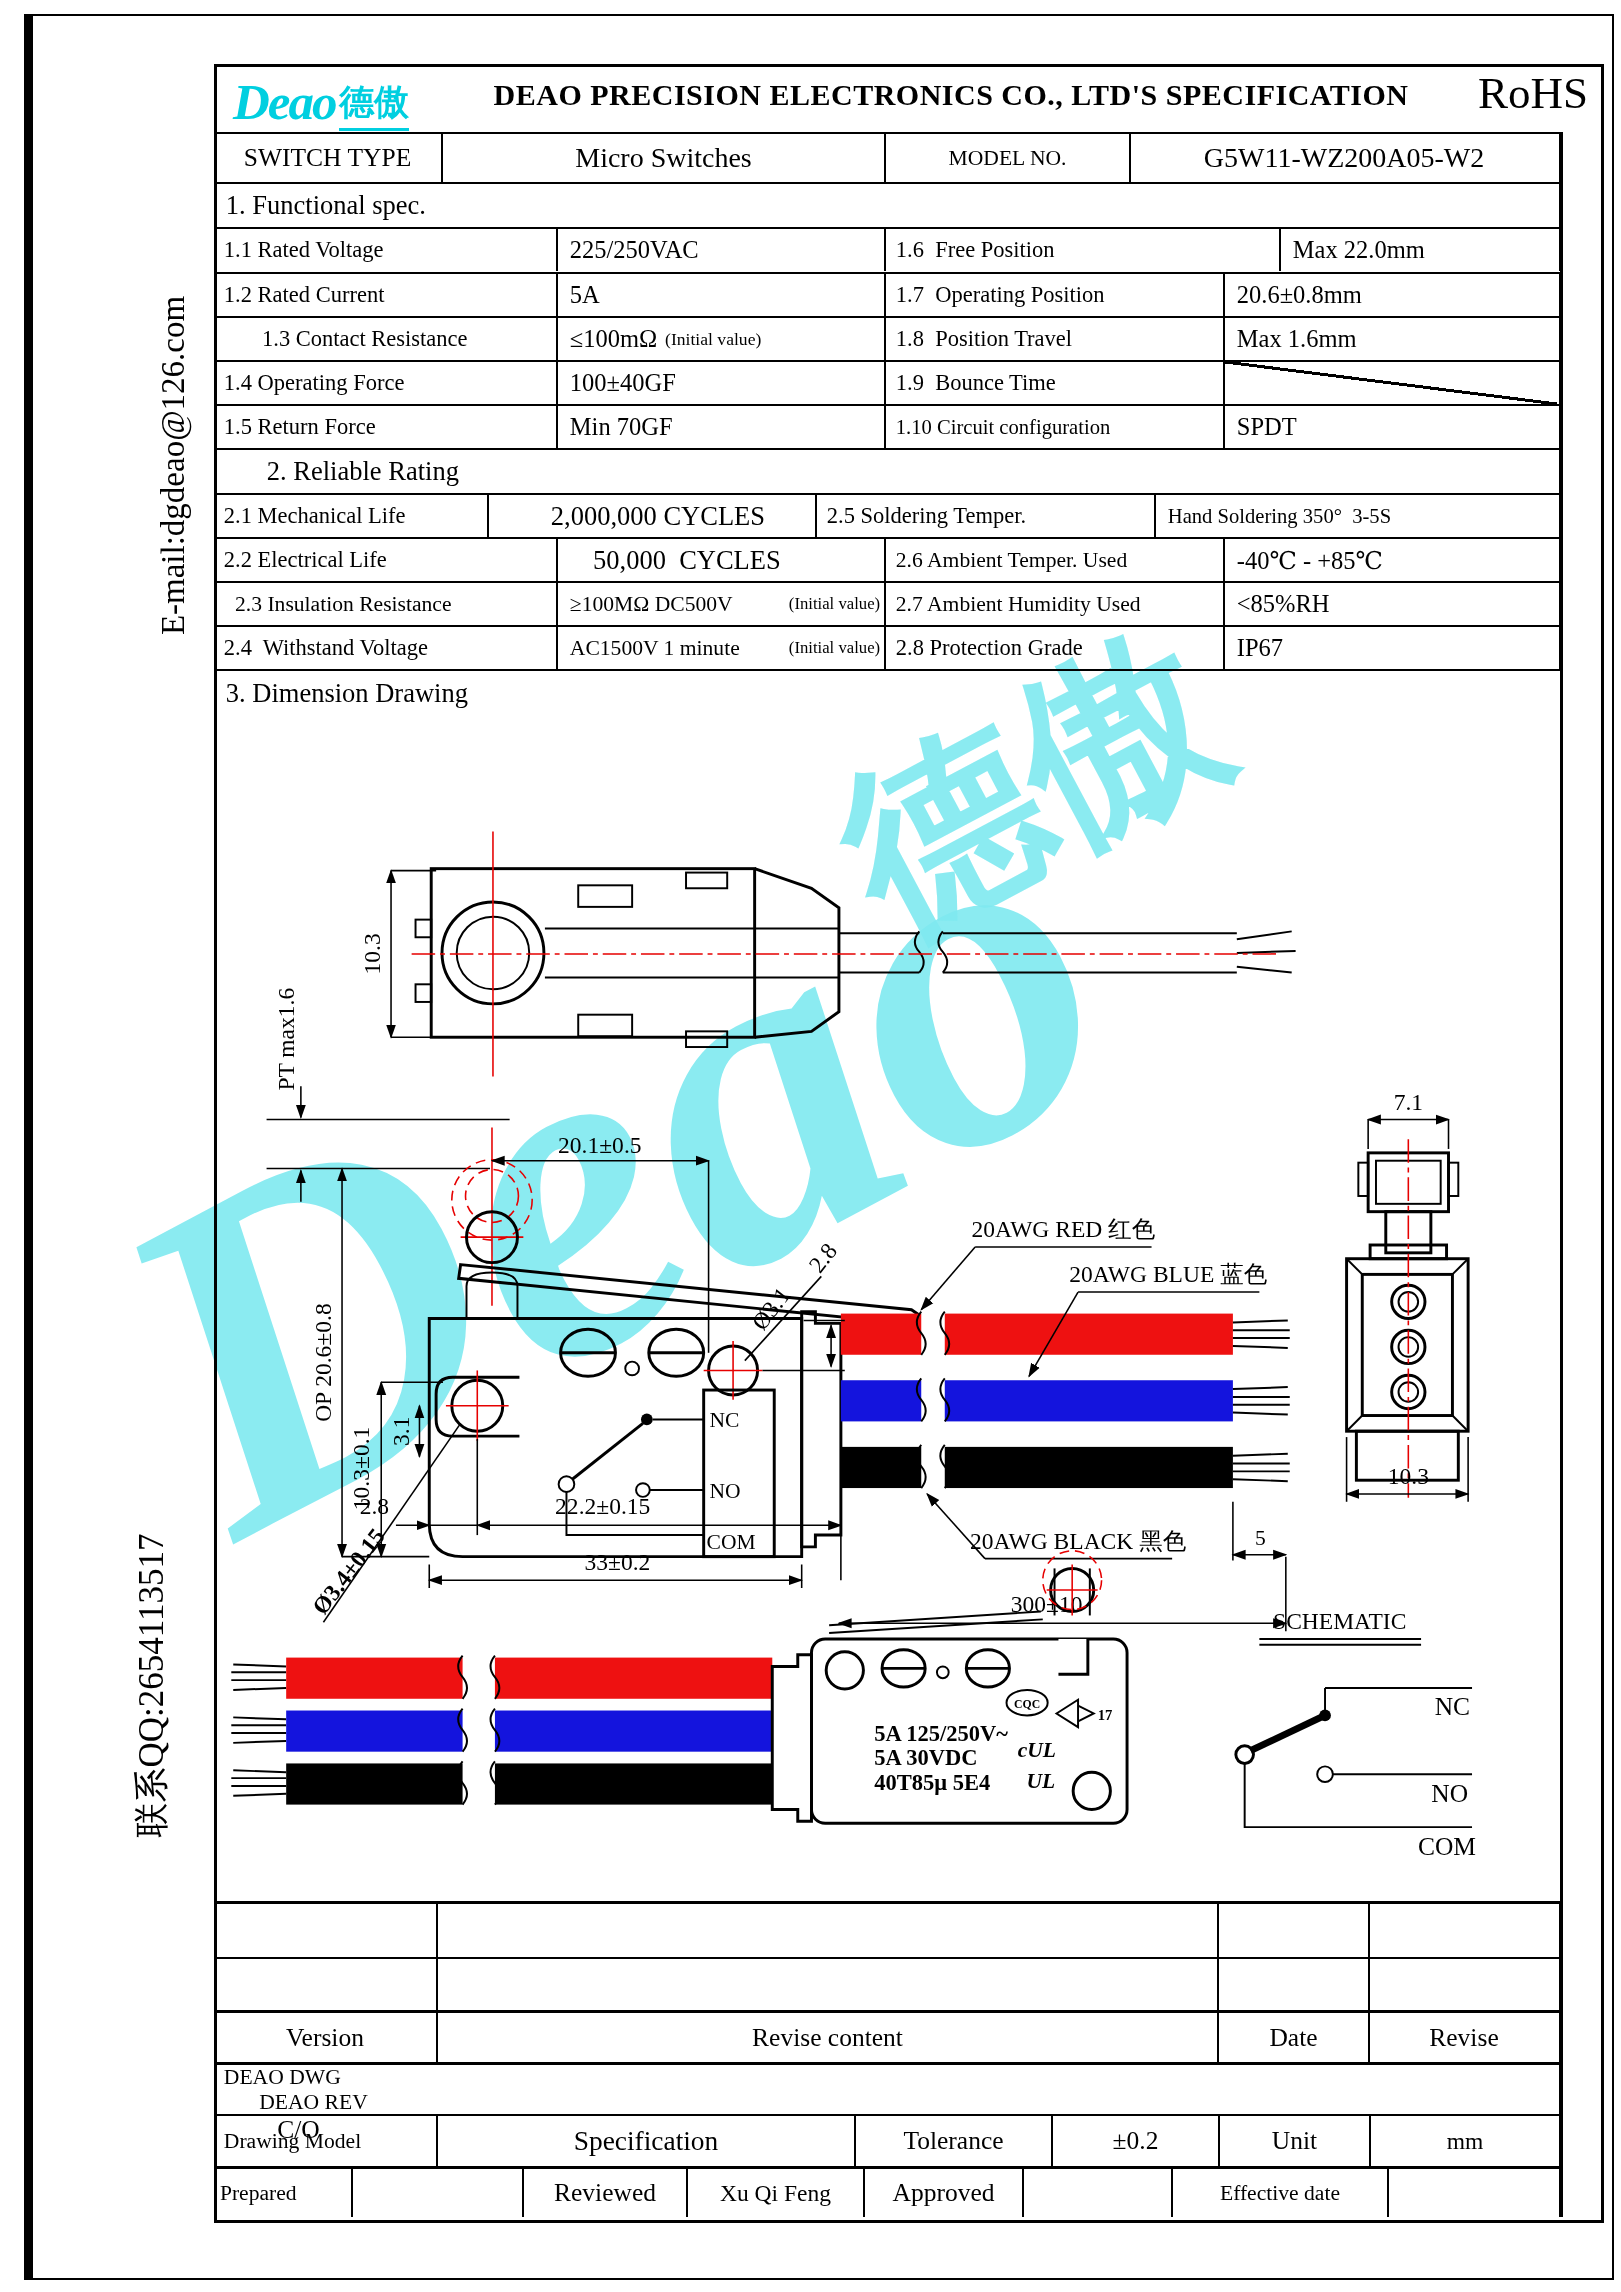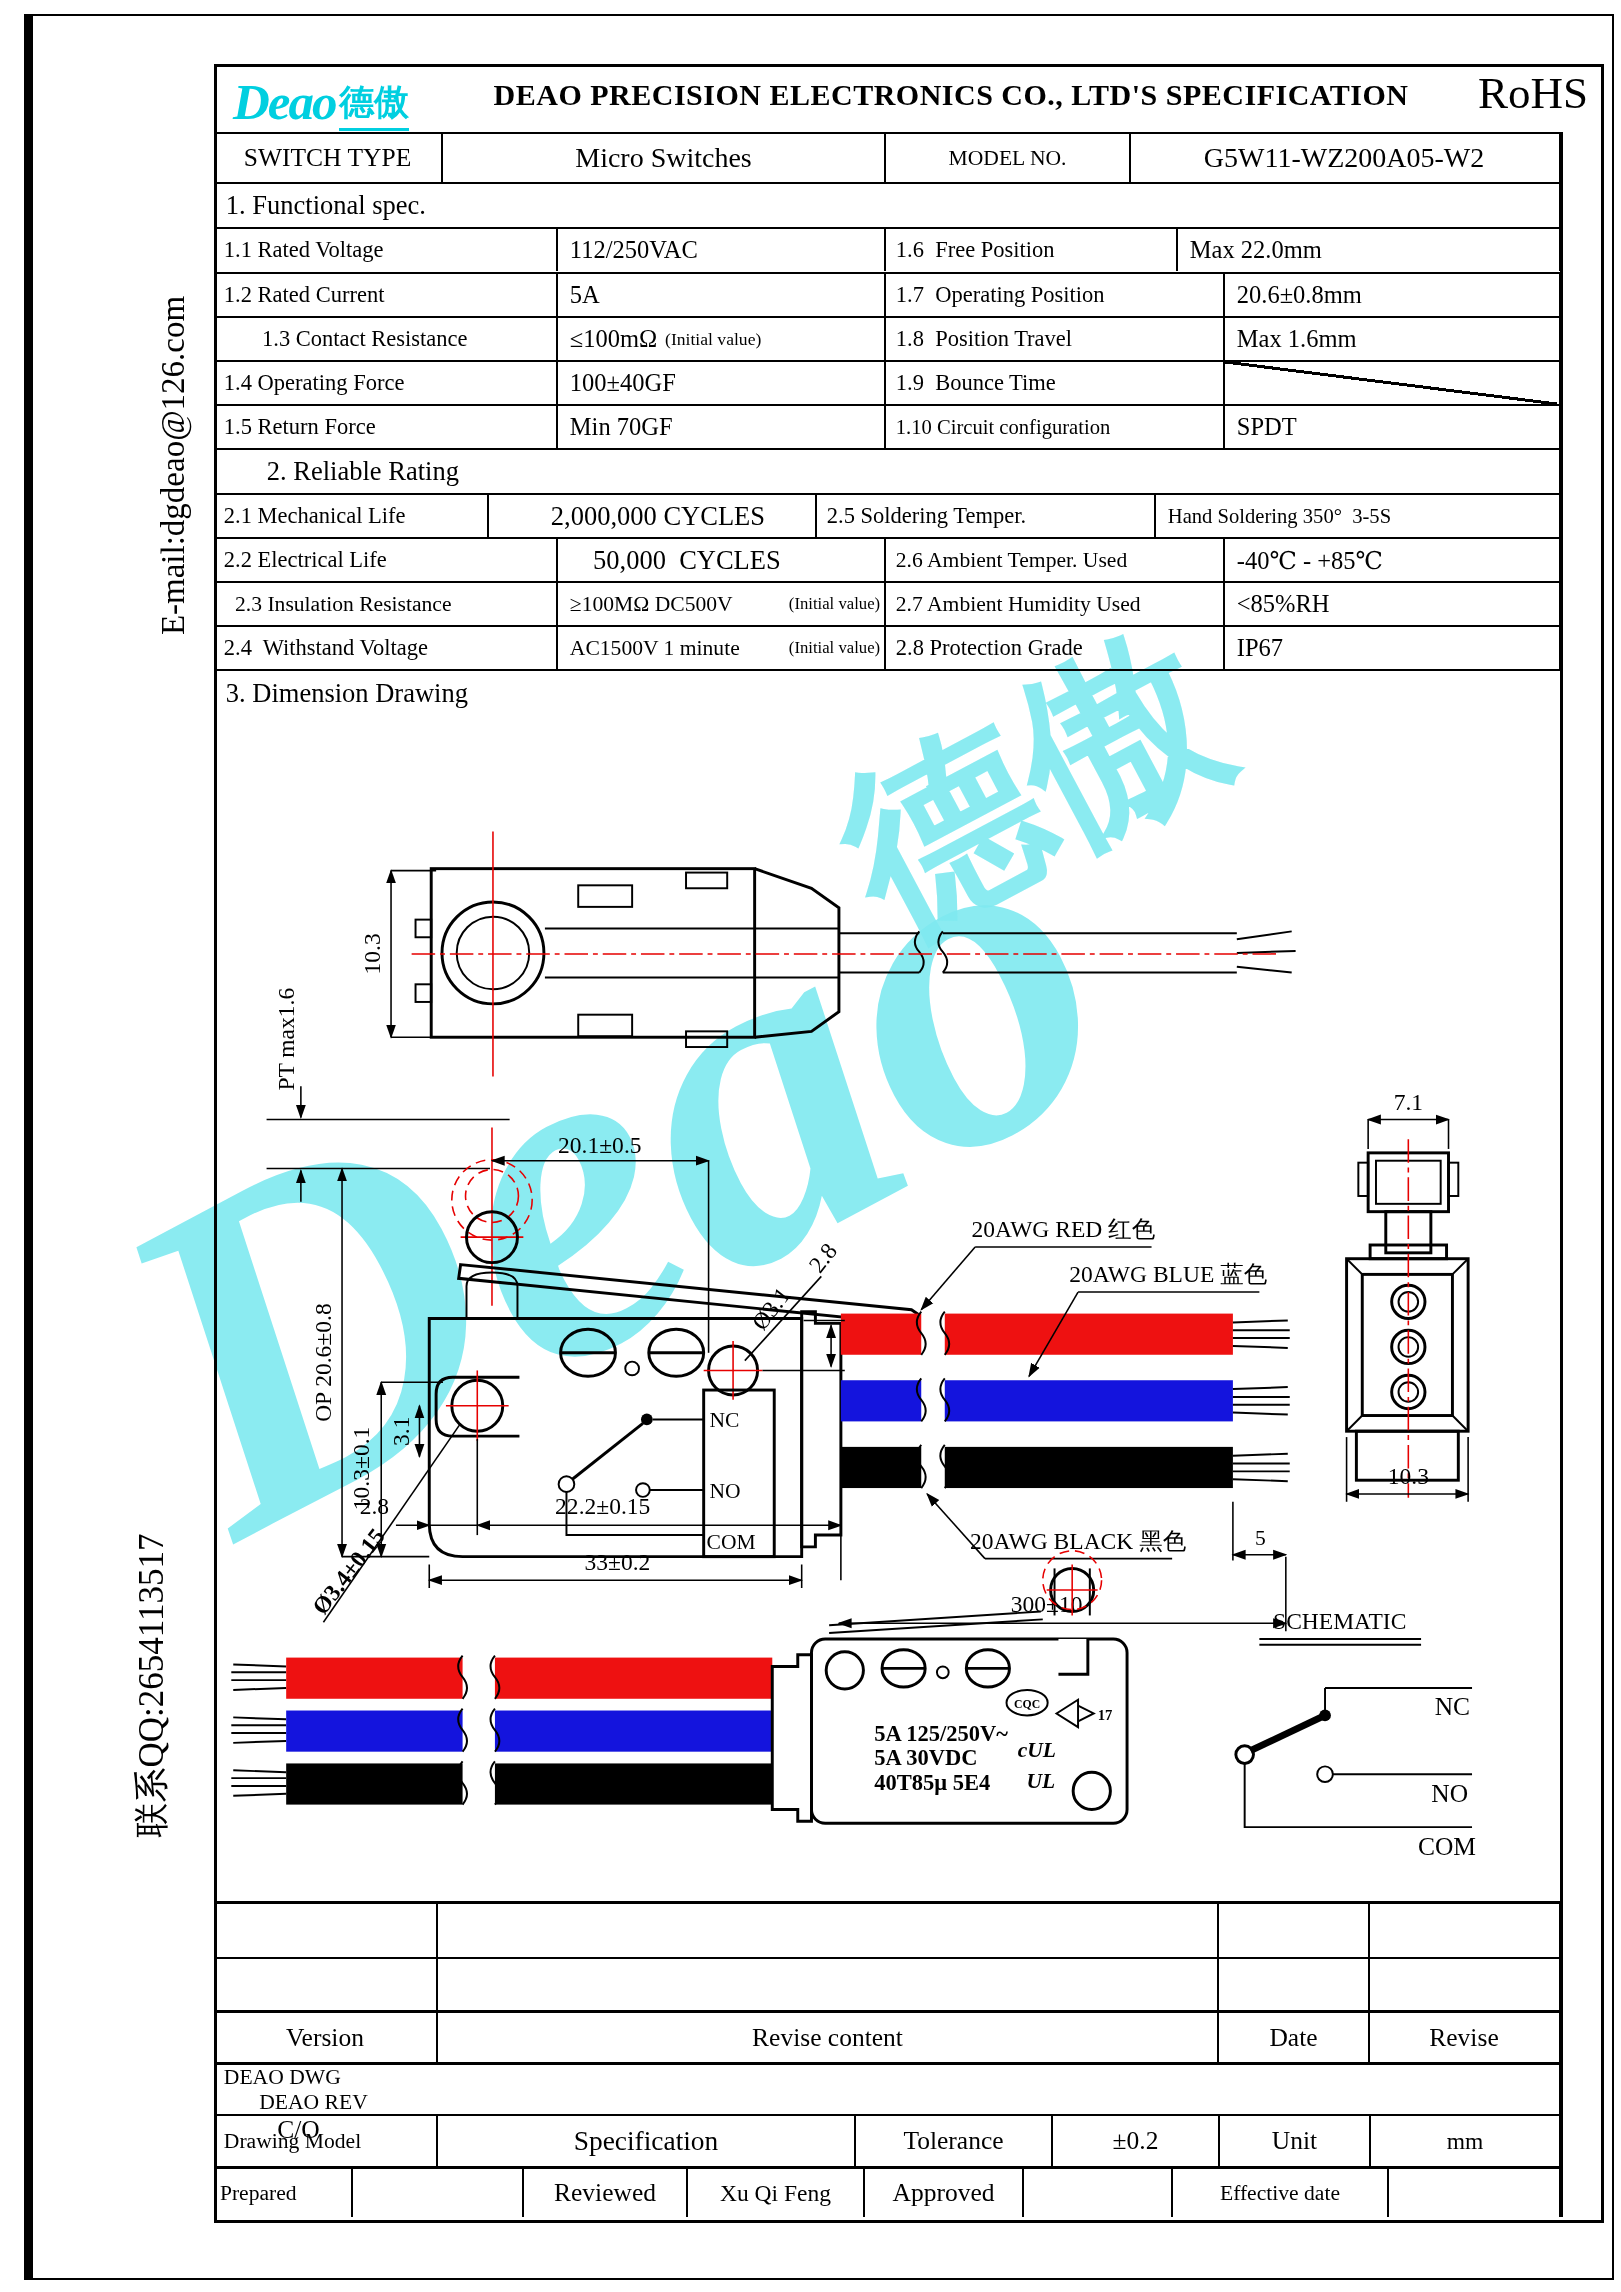--- a/index.html
+++ b/index.html
@@ -341,22 +341,22 @@
     <div class="cell cen ft-s" style="width:245px;">MODEL NO.</div>
     <div class="cell cen" style="width:428px;font-size:28px;">G5W11-WZ200A05-W2</div>
   </div>
 
   <div class="row" style="top:182px;height:45px;">
     <div class="cell sec" style="flex:1;">1. Functional spec.</div>
   </div>
 
   <div class="row" style="top:227px;height:44px;">
     <div class="cell lab" style="width:342px;">1.1 Rated Voltage</div>
-    <div class="cell val" style="width:328px;">112/250VAC</div>
-    <div class="cell lab" style="width:292px;text-align:right;">1.6  Free Position</div>
+    <div class="cell val" style="width:328px;">225/250VAC</div>
+    <div class="cell lab" style="width:395px;text-align:right;">1.6  Free Position</div>
     <div class="cell val" style="width:334px;">Max 22.0mm</div>
   </div>
   <div class="row" style="top:272px;height:44px;">
     <div class="cell lab" style="width:342px;">1.2 Rated Current</div>
     <div class="cell val" style="width:328px;">5A</div>
     <div class="cell lab" style="width:339px;">1.7  Operating Position</div>
     <div class="cell val" style="width:334px;">20.6±0.8mm</div>
   </div>
   <div class="row" style="top:316px;height:44px;">
     <div class="cell lab" style="width:342px;padding-left:48px;">1.3 Contact Resistance</div>

